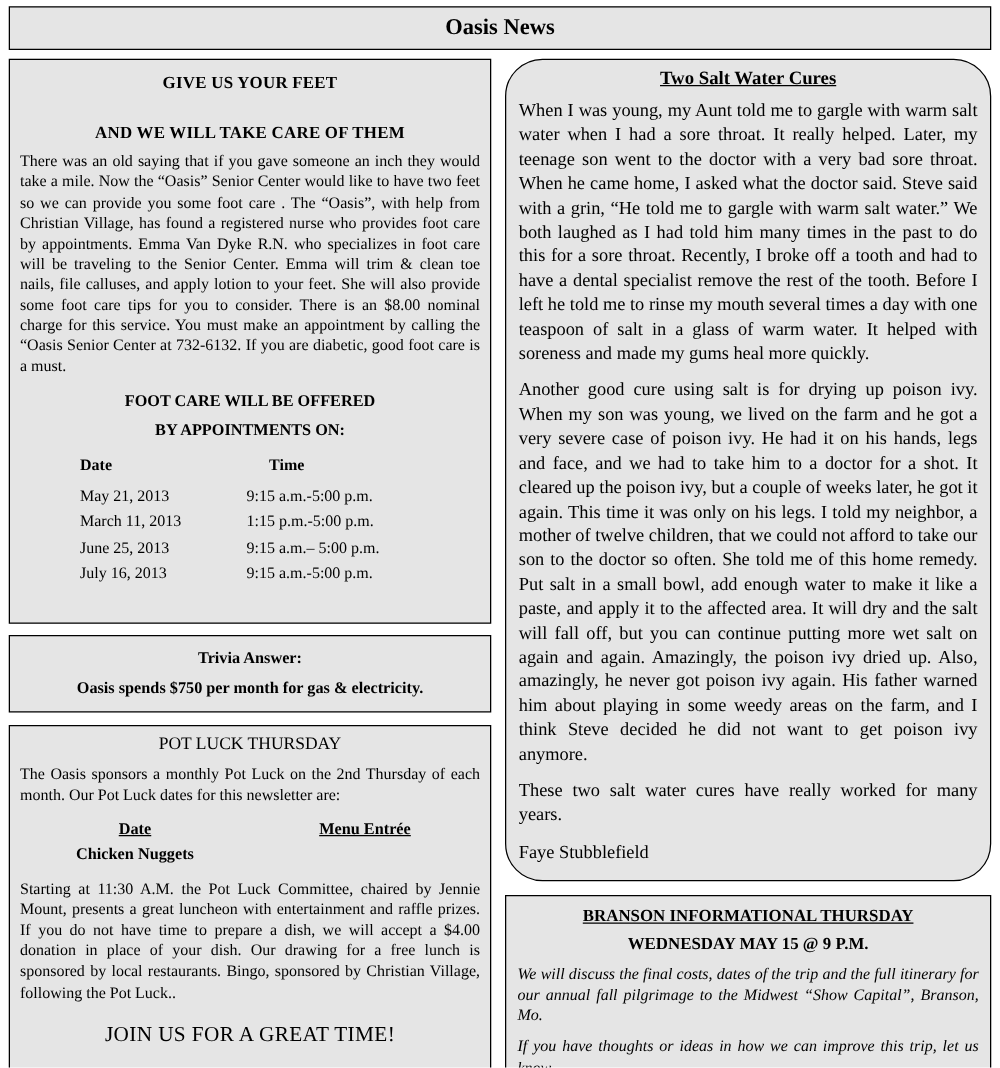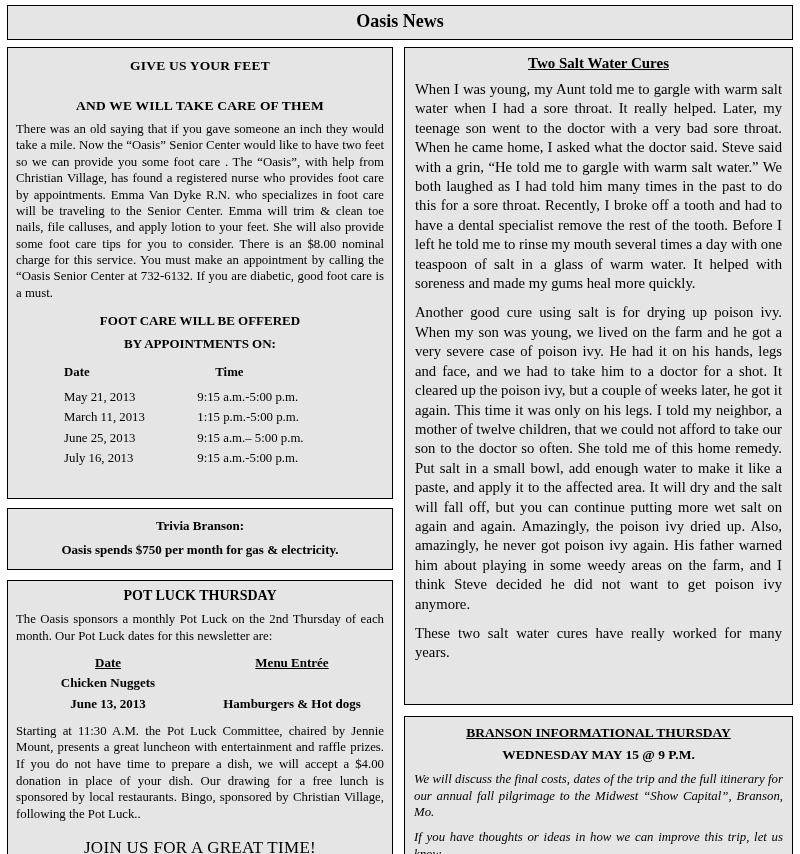--- a/index.html
+++ b/index.html
@@ -36,31 +36,31 @@
   .fc-head { font-weight: bold; margin-bottom: 4px; }
   .fc-head .fc-time { padding-left: 30px; }
 
   
   .trivia { margin-top: 9px; padding: 9px 8px; text-align: center; min-height: 62px; }
   .trivia .t-title { font-size: 13px; font-weight: bold; }
   .trivia .t-answer { font-size: 13px; font-weight: bold; margin-top: 8px; }
 
   
   .pot-luck { margin-top: 10px; padding: 7px 8px 8px 8px; flex: 1; min-height: 266px; }
-  .pot-luck h2 { font-size: 14px; font-weight: bold; text-align: center; }
+  .pot-luck h2 { font-size: 14px; font-weight: normal; text-align: center; }
   .pot-luck .intro { font-size: 12.8px; line-height: 1.3; text-align: justify; margin-top: 7px; }
   .pl-table { margin-top: 9px; font-size: 13px; }
   .pl-row { display: flex; line-height: 1.55; }
   .pl-row span { width: 50%; text-align: center; font-weight: bold; }
   .pl-head span { text-decoration: underline; }
   .pot-luck .details { font-size: 12.8px; line-height: 1.3; text-align: justify; margin-top: 9px; }
   .pot-luck .closing { font-size: 17px; text-align: center; margin-top: 16px; letter-spacing: .3px; }
 
   
-  .salt-water { padding: 7px 10px 8px 10px; min-height: 658px; }
+  .salt-water { padding: 7px 10px 8px 10px; min-height: 658px; border-radius: 30px; }
   .salt-water h2 { font-size: 15px; font-weight: bold; text-decoration: underline; text-align: center; margin-bottom: 8px; }
   .salt-water p { font-size: 14.7px; line-height: 1.32; text-align: justify; margin-bottom: 10px; }
   .salt-water .signature { text-align: left; margin-bottom: 0; }
 
   
   .branson { margin-top: 11px; padding: 8px 9px; flex: 1; min-height: 134px; }
   .branson h2 { font-size: 13.5px; font-weight: bold; text-decoration: underline; text-align: center; }
   .branson h3 { font-size: 13.5px; font-weight: bold; text-align: center; margin-top: 6px; }
   .branson p { font-size: 12.8px; line-height: 1.3; text-align: justify; margin-top: 8px; font-style: italic; }
 </style>
@@ -101,53 +101,50 @@
             <span class="fc-time">9:15 a.m.– 5:00 p.m.</span>
           </div>
           <div class="fc-row">
             <span class="fc-date">July 16, 2013</span>
             <span class="fc-time">9:15 a.m.-5:00 p.m.</span>
           </div>
         </div>
       </section>
 
       <section class="box trivia">
-        <div class="t-title">Trivia Branson:</div>
+        <div class="t-title">Trivia Answer:</div>
         <div class="t-answer">Oasis spends $750 per month for gas &amp;  electricity.</div>
       </section>
 
       <section class="box pot-luck">
         <h2>POT LUCK THURSDAY</h2>
         <p class="intro">The Oasis sponsors a monthly Pot Luck on the 2nd Thursday of each month.  Our Pot Luck dates for this newsletter are:</p>
         <div class="pl-table">
           <div class="pl-row pl-head">
             <span>Date</span>
             <span>Menu Entrée</span>
           </div>
           <div class="pl-row">
             <span>Chicken Nuggets</span>
-          </div>
-          <div class="pl-row">
-            <span>June 13, 2013</span>
-            <span>Hamburgers &amp; Hot dogs</span>
           </div>
         </div>
         <p class="details">Starting at 11:30 A.M. the Pot Luck Committee, chaired by Jennie Mount, presents a great luncheon with entertainment and raffle prizes. If you do not have time to prepare a dish, we will accept a $4.00 donation in place of your dish.  Our drawing for a free lunch is sponsored by local restaurants.  Bingo, sponsored by Christian Village, following the Pot Luck..</p>
         <div class="closing">JOIN US FOR A GREAT TIME!</div>
       </section>
 
     </div>
 
     <div class="col-right">
 
       <section class="box salt-water">
         <h2>Two Salt Water Cures</h2>
         <p>When I was young, my Aunt told me to gargle with warm salt water when I had a sore throat. It really helped. Later, my teenage son went to the doctor with a very bad sore throat. When he came home, I asked what the doctor said. Steve said with a grin, “He told me to gargle with warm salt water.” We both laughed as I had told him many times in the past to do this for a sore throat. Recently, I broke off a tooth and had to have a dental specialist remove the rest of the tooth.  Before I left he told me to rinse my mouth several times a day with one teaspoon of salt in a glass of warm water.  It helped with soreness and made my gums heal more quickly.</p>
         <p>Another good cure using salt is for drying up poison ivy. When my son was young, we lived on the farm and he got a very severe case of poison ivy. He had it on his hands, legs and face, and we had to take him to a doctor for a shot. It cleared up the poison ivy, but a couple of weeks later, he got it again. This time it was only on his legs. I told my neighbor, a mother of twelve children, that we could not afford to take our son to the doctor so often. She told me of this home remedy. Put salt in a small bowl, add enough water to make it like a paste, and apply it to the affected area. It will dry and the salt will fall off, but you can continue putting more wet salt on again and again. Amazingly, the poison ivy dried up. Also, amazingly, he never got poison ivy again. His father warned him about playing in some weedy areas on the farm, and I think Steve decided he did not want to get poison ivy anymore.</p>
         <p>These two salt water cures have really worked for many years.</p>
+        <p class="signature">Faye Stubblefield</p>
       </section>
 
       <section class="box branson">
         <h2>BRANSON INFORMATIONAL THURSDAY</h2>
         <h3>WEDNESDAY MAY 15 @ 9 P.M.</h3>
         <p>We will discuss the final costs, dates of the trip and the full itinerary for our annual fall pilgrimage to the Midwest “Show Capital”, Branson, Mo.</p>
         <p>If you have thoughts or ideas in how we can improve this trip, let us know.</p>
       </section>
 
     </div>

